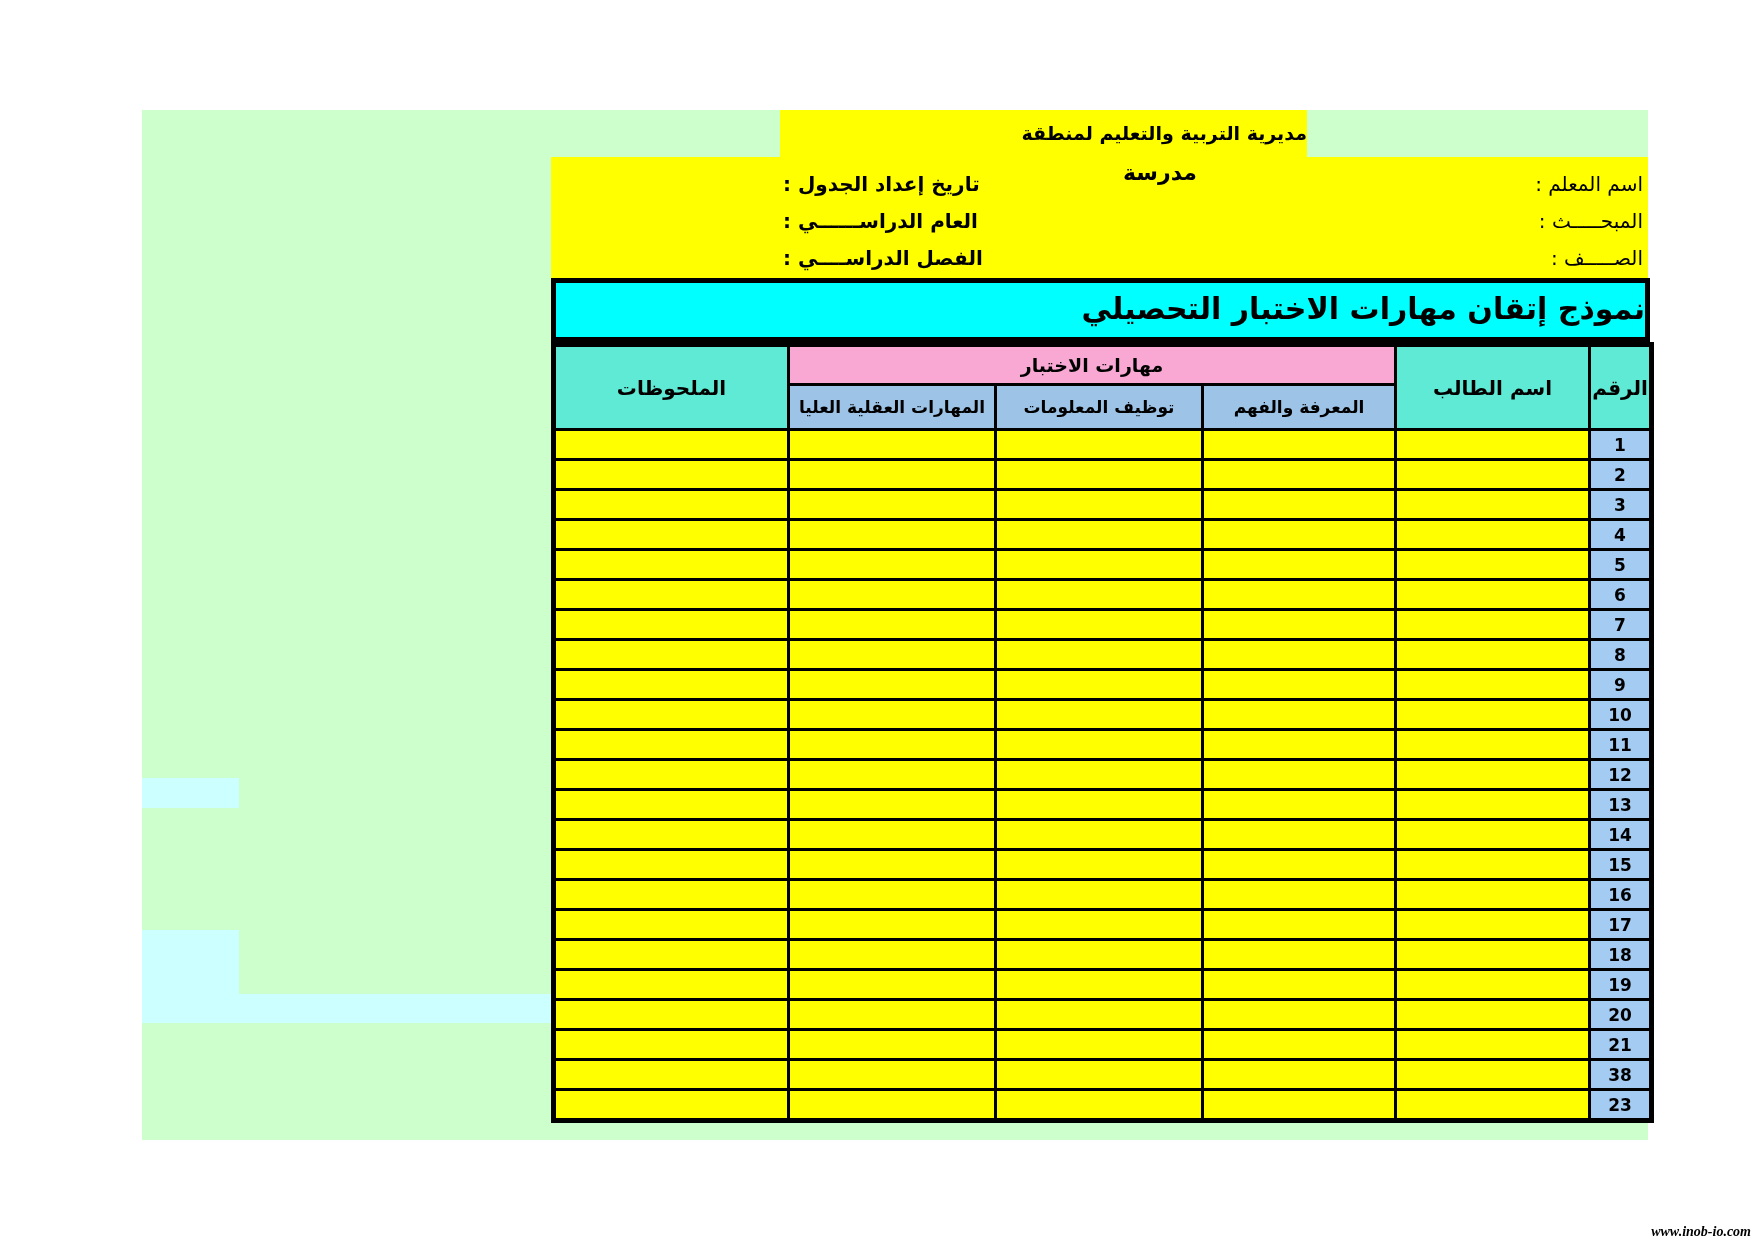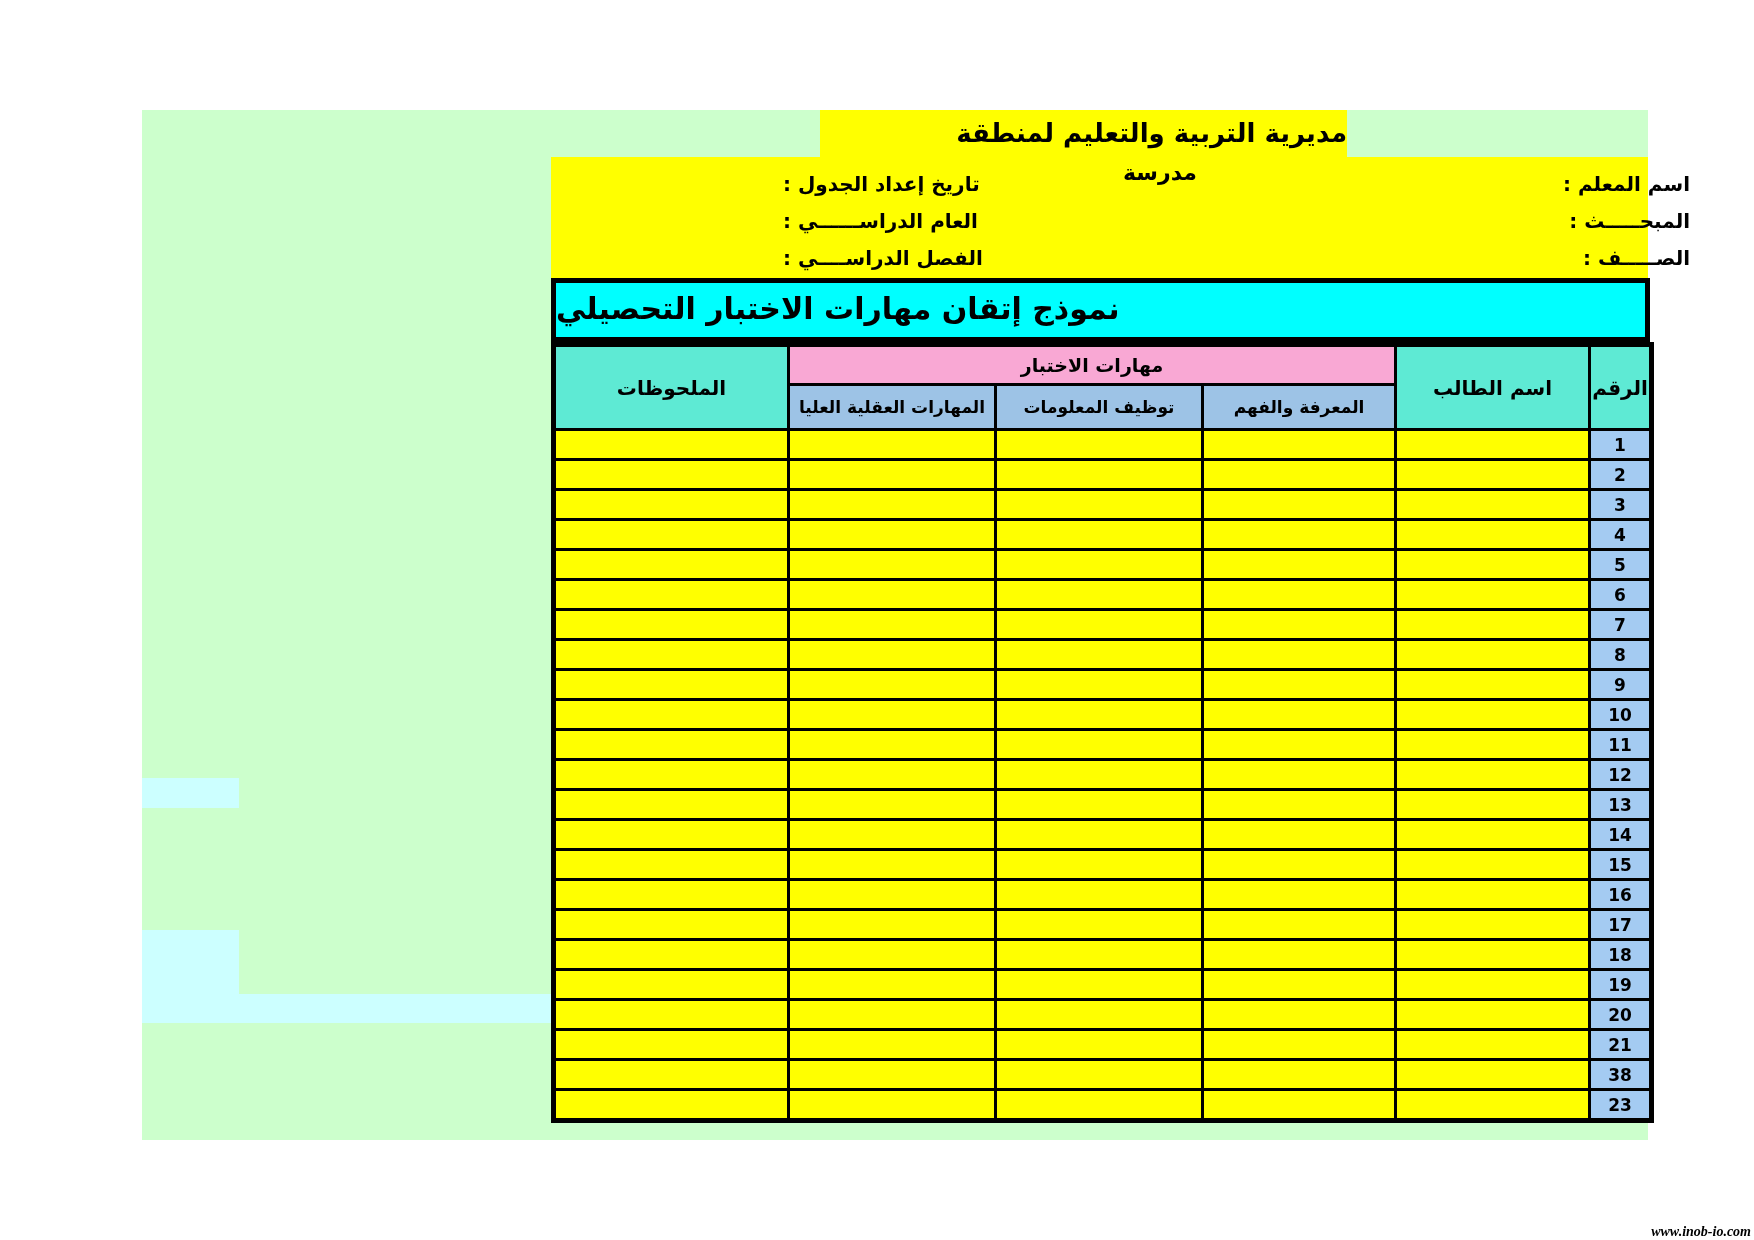--- a/index.html
+++ b/index.html
@@ -9,45 +9,44 @@
   }
   
   .green-panel{position:absolute;left:142px;top:110px;width:1506px;height:1030px;background:#ccffcc;}
   .cyan-patch-1{position:absolute;left:142px;top:778px;width:97px;height:30px;background:#ccffff;}
   .cyan-patch-2{position:absolute;left:142px;top:930px;width:97px;height:93px;background:#ccffff;}
   .cyan-patch-3{position:absolute;left:239px;top:994px;width:315px;height:29px;background:#ccffff;}
 
   
   .title-box{
     position:absolute;left:780px;top:110px;width:527px;height:47px;background:#ffff00;
-    direction:rtl;text-align:right;font-weight:bold;font-size:26px;line-height:47px;color:#000;
+    direction:rtl;text-align:right;font-weight:bold;font-size:19px;line-height:47px;color:#000;
     white-space:nowrap;
-    margin-left:40px;
   }
   
   .fields-band{position:absolute;left:551px;top:157px;width:1097px;height:121px;background:#ffff00;}
   .school-label{
     position:absolute;left:1105px;top:160px;width:110px;
     direction:rtl;text-align:center;font-weight:bold;font-size:22px;color:#000;white-space:nowrap;
   }
   .left-fields{
     position:absolute;left:783px;top:166px;width:252px;
     direction:rtl;text-align:left;font-weight:bold;font-size:20px;line-height:37px;color:#000;
   }
   .right-fields{
-    position:absolute;left:1442px;top:166px;width:248px;
-    direction:rtl;text-align:right;font-weight:bold;font-size:20px;line-height:37px;color:#000;
+    position:absolute;left:1395px;top:166px;width:248px;
+    direction:rtl;text-align:right;font-weight:normal;font-size:20px;line-height:37px;color:#000;
   }
   .left-fields div,.right-fields div{white-space:nowrap;}
 
   
   .banner{
     position:absolute;left:551px;top:278px;width:1099px;height:64px;box-sizing:border-box;
     background:#00ffff;border:5px solid #000;
-    direction:rtl;text-align:left;font-weight:bold;font-size:30px;line-height:52px;color:#000;
+    direction:rtl;text-align:right;font-weight:bold;font-size:30px;line-height:52px;color:#000;
   }
 
   
   table.grid{
     position:absolute;left:551px;top:342px;border-collapse:collapse;table-layout:fixed;
     direction:rtl;
   }
   table.grid{border:5px solid #000;}
   table.grid td,table.grid th{
     border:3px solid #000;padding:0;color:#000;overflow:hidden;white-space:nowrap;

